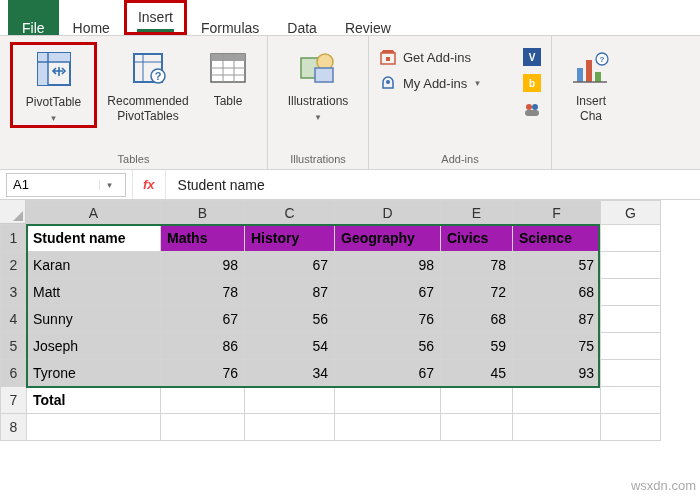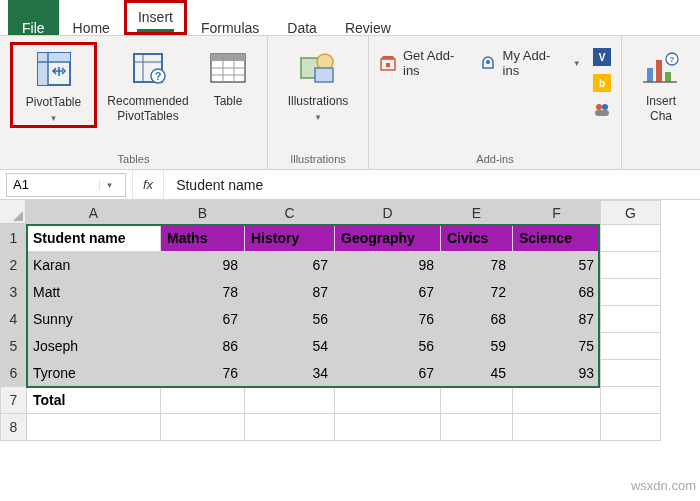--- a/index.html
+++ b/index.html
@@ -16,32 +16,32 @@
 
   
   .ribbon { display:flex; background:#f3f2f1; border-bottom:1px solid #d4d4d4; height:134px; }
   .group { display:flex; flex-direction:column; border-right:1px solid #d4d4d4; padding: 6px 10px 0; }
   .group-body { flex:1; display:flex; align-items:flex-start; gap:6px; }
   .group-label { font-size:11px; color:#666; text-align:center; padding:3px 0 4px; }
   .big-btn { display:flex; flex-direction:column; align-items:center; width:90px; padding:4px 2px; cursor:pointer; }
   .big-btn .icon-box { width:44px; height:44px; display:flex; align-items:center; justify-content:center; margin-bottom:4px; }
   .big-btn .lbl { font-size:12px; color:#333; text-align:center; line-height:1.25; }
   .big-btn.red { border:3px solid #c00000; padding:2px 0; width:87px; }
-  .small-stack { display:flex; flex-direction:row; gap:8px; padding-top:6px; min-width:130px; }
+  .small-stack { display:flex; flex-direction:column; gap:8px; padding-top:6px; min-width:130px; }
   .small-item { display:flex; align-items:center; gap:6px; font-size:13px; color:#333; cursor:pointer; }
   .mini-icon { width:18px; height:18px; display:inline-flex; align-items:center; justify-content:center; }
   .drop-caret { font-size:9px; color:#666; margin-top:3px; }
 
   
   .fbar { display:flex; align-items:center; height:30px; border-bottom:1px solid #d4d4d4; background:#fff; }
   .namebox { width:120px; border:1px solid #c8c8c8; margin:2px 6px; display:flex; align-items:center; height:24px; }
   .namebox input { border:none; width:92px; font-size:13px; padding:2px 6px; outline:none; }
   .namebox .nb-drop { width:20px; text-align:center; font-size:9px; color:#666; border-left:1px solid #e0e0e0; }
   .fbar-mid { display:flex; align-items:center; gap:12px; padding:0 10px; border-left:1px solid #e5e5e5; height:100%; }
-  .fx { font-style:italic; font-size:13px; color:#404040; }
+  .fx { font-style:italic; font-size:13px; color:#ef4444;font-weight:bold; }
   .fbar-txt { border-left:1px solid #e5e5e5; padding:0 12px; height:100%; display:flex; align-items:center; font-size:14px; color:#222; flex:1; }
 
   
   .sheet { position:relative; }
   .selectall { position:absolute; left:0; top:0; width:26px; height:24px; background:#f0f0f0; border-right:1px solid #ccc; border-bottom:1px solid #ccc; }
   .selectall svg { position:absolute; right:2px; bottom:2px; }
   table.grid { border-collapse:collapse; table-layout:fixed; }
   .grid th, .grid td { border:1px solid #d4d4d4; font-size:14px; height:27px; }
   .grid thead th { background:#f0f0f0; font-weight:normal; color:#333; text-align:center; height:24px; }
   .grid thead th.colsel { background:#d2d2d2; }

